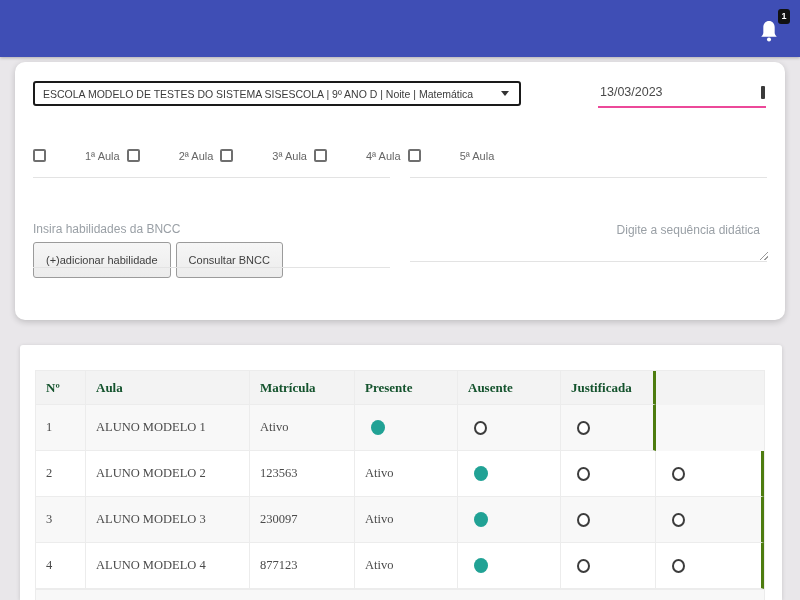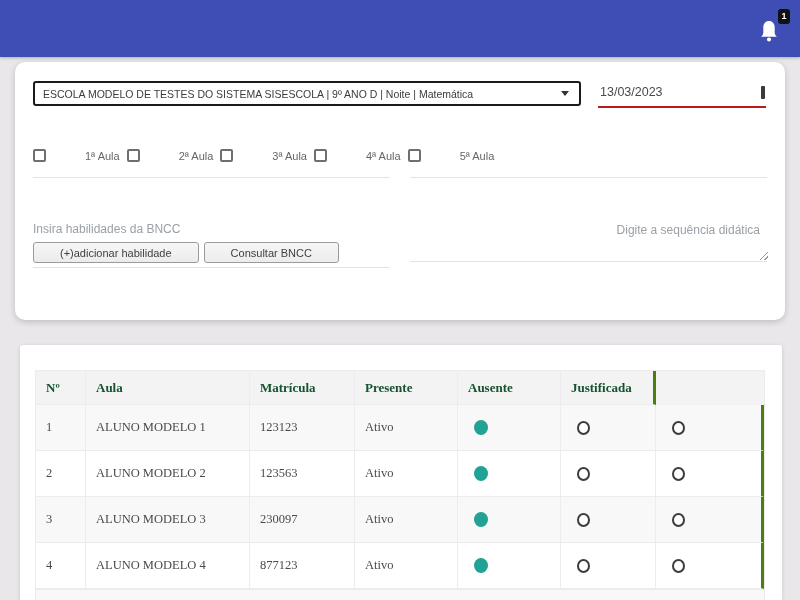--- a/index.html
+++ b/index.html
@@ -25,36 +25,36 @@
     font-size:9px; line-height:15px; text-align:center; font-weight:bold;
   }
 
   
   .card1 {
     position:absolute; left:15px; top:62px; width:770px; height:258px;
     background:#fff; border-radius:10px;
     box-shadow:0 2px 6px rgba(0,0,0,.18);
   }
   .class-select {
-    position:absolute; left:18px; top:19px; width:548px; height:25px;
+    position:absolute; left:18px; top:19px; width:488px; height:25px;
     border:2px solid #1a1a1a; border-radius:3px; background:#fff;
     display:flex; align-items:center; cursor:pointer;
   }
   .class-select .sel-text {
     flex:1; padding:0 8px; font-size:10.5px; color:#3c3c3c;
     white-space:nowrap; overflow:hidden;
   }
   .class-select .arrow {
     width:0; height:0; margin-right:10px;
     border-left:4px solid transparent; border-right:4px solid transparent;
     border-top:5px solid #333;
   }
   .date-field {
     position:absolute; left:583px; top:16px; width:168px; height:30px;
-    border:none; border-bottom:2px solid #b91c1c;
+    border:none; border-bottom:2px solid #ec4899;
     display:flex; align-items:center;
   }
   .date-field input {
     border:none; outline:none; flex:1; font-size:12.5px; color:#4a4a4a;
     font-family:"Liberation Sans", sans-serif; background:transparent; padding-left:2px;
   }
   .cal-icon { width:12px; height:13px; border:2px solid #3a3a3a; border-radius:1px; margin-right:4px; position:relative; cursor:pointer; }
   .cal-icon::before { content:""; position:absolute; left:0; top:0; width:100%; height:3px; background:#3a3a3a; }
 
   .lessons-row { position:absolute; left:18px; top:87px; display:flex; align-items:center; }
@@ -72,21 +72,21 @@
     position:absolute; border:none; outline:none; background:transparent;
     font-family:"Liberation Sans", sans-serif; font-size:12px; color:#444;
   }
   .ghost-input::placeholder { color:#9aa0a6; opacity:1; }
   .content-input { left:395px; top:86px; width:350px; height:20px; }
   .seq-input     { left:395px; top:158px; width:350px; height:20px; resize:none; overflow:hidden; line-height:20px;text-align:right; }
 
   .bncc-label { position:absolute; left:18px; top:160px; font-size:12px; color:#9aa0a6; }
   .btn-row { position:absolute; left:18px; top:180px; display:flex; }
   .form-btn {
-    height:21px; padding:0 26px; margin-right:5px;
+    height:36px; padding:0 12px; margin-right:5px;
     background:linear-gradient(#f6f6f6,#ececec);
     border:1px solid #9b9b9b; border-radius:3px;
     font-size:11px; color:#3f3f3f; font-family:"Liberation Sans", sans-serif;
     cursor:pointer;
   }
   .resize-handle {
     position:absolute; left:744px; top:189px; width:9px; height:9px;
     clip-path:polygon(100% 0, 100% 100%, 0 100%);
     background:repeating-linear-gradient(-45deg, transparent 0 2px, #9a9a9a 2px 3px);
     cursor:nwse-resize;
@@ -192,21 +192,20 @@
       <div class="t-cell">Aula</div>
       <div class="t-cell">Matrícula</div>
       <div class="t-cell">Presente</div>
       <div class="t-cell">Ausente</div>
       <div class="t-cell">Justificada</div>
     </div>
 
     <div class="t-row row-odd">
       <div class="t-cell">1</div>
       <div class="t-cell">ALUNO MODELO 1</div>
-      <div class="t-cell">123123</div>
       <div class="t-cell">Ativo</div>
       <div class="t-cell">
           <span class="radio on"></span>
         </div>
       <div class="t-cell">
           <span class="radio off"></span>
         </div>
       <div class="t-cell">
           <span class="radio off"></span>
         </div>

